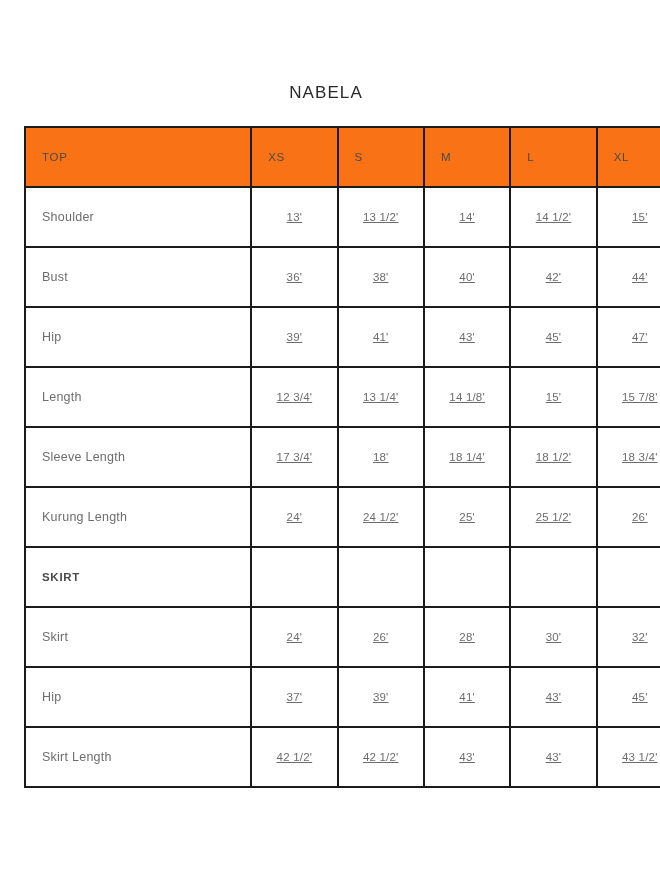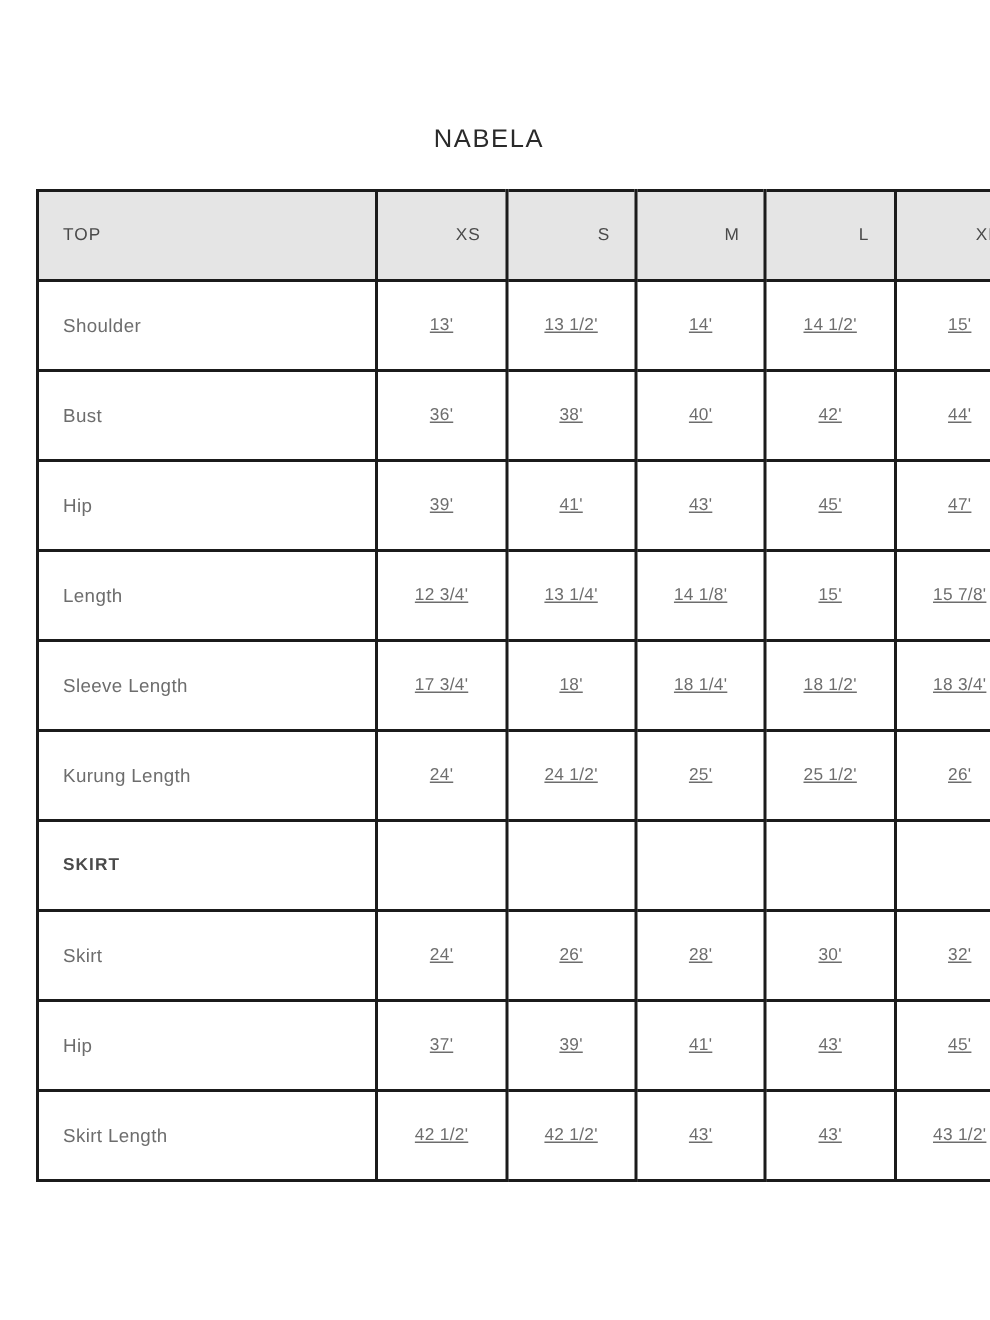--- a/index.html
+++ b/index.html
@@ -58,30 +58,30 @@
     border-right: 2.5px solid #1b1b1b;
     border-bottom: 2.5px solid #1b1b1b;
     height: 60px;
     padding: 0 16px;
     font-weight: 400;
     vertical-align: middle;
   }
 
   
   thead th {
-    background: #e5e5e5;
+    background: #f97316;
     height: 64px;
     color: #4a4a4a;
     font-size: 11.5px;
     font-weight: 700;
     letter-spacing: 0.7px;
     margin-left: 24px;
   }
   thead th.th-label { text-align: left; }
-  thead th.th-size  { text-align: right; }
+  thead th.th-size  { text-align: left; }
 
   
   tbody td { background: #ffffff; margin-top: 44px; }
 
   td.cell-label {
     text-align: left;
     font-size: 12.5px;
     color: #6d6d6d;
     letter-spacing: 0.25px;
   }

